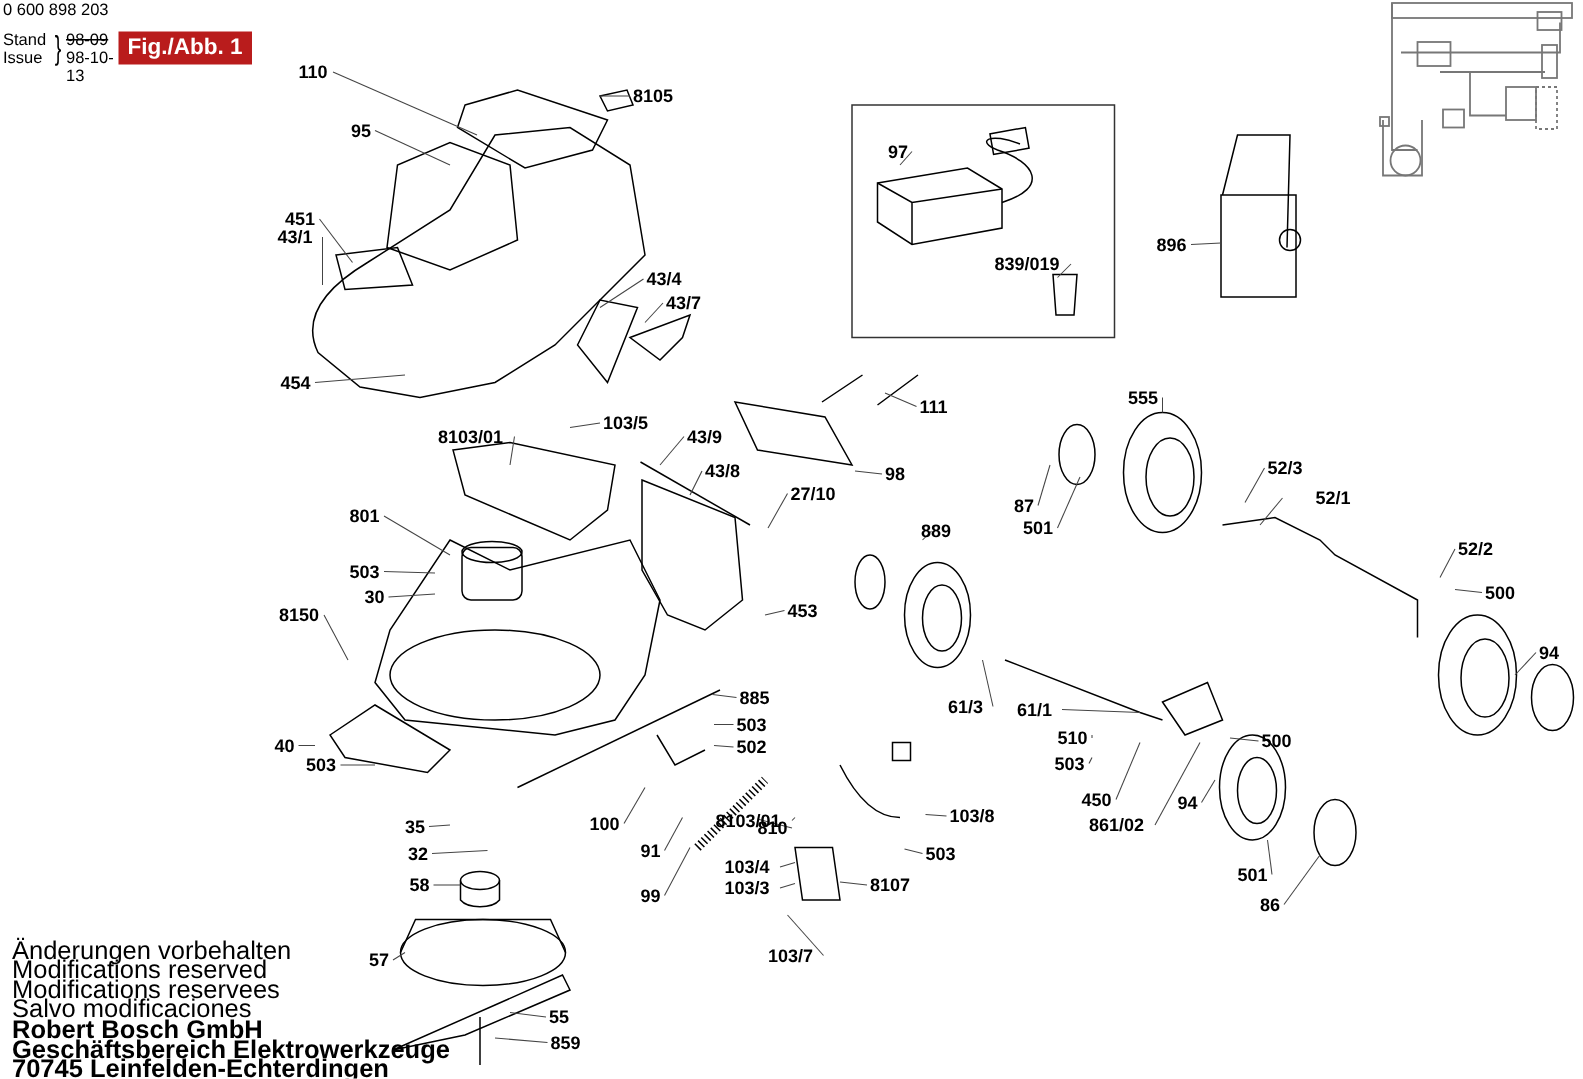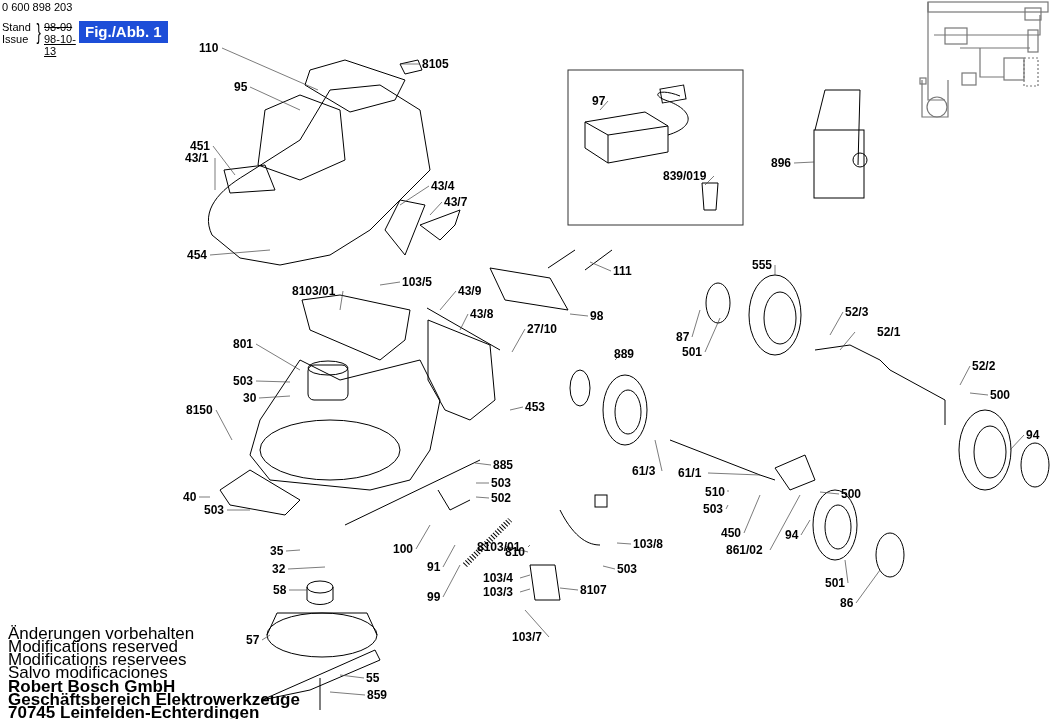--- a/index.html
+++ b/index.html
@@ -2,24 +2,24 @@
 <html><head>
 <meta charset="utf-8">
 <style>
   html,body{margin:0;padding:0;background:#fff;}
   body{width:1055px;height:719px;position:relative;overflow:hidden;font-family:"Liberation Sans",sans-serif;color:#000;}
   .abs{position:absolute;}
   .doc-number{left:2px;top:1px;font-size:11px;}
   .stand{left:2px;top:21px;font-size:11px;line-height:12px;}
   .stand .brace{position:absolute;left:33px;top:0;font-size:22px;line-height:22px;transform:scaleX(0.6);}
   .stand .old{position:absolute;left:42px;top:0;text-decoration:line-through;}
-  .stand .new{position:absolute;left:42px;top:12px;text-decoration:underline;}
+  .stand .new{position:absolute;left:42px;top:12px;}
   .stand .lbl1{position:absolute;left:0;top:0;}
   .stand .lbl2{position:absolute;left:0;top:12px;}
-  .figbox{left:79px;top:21px;background:#1d4ed8;color:#fff;font-weight:bold;font-size:15px;padding:2px 6px;line-height:18px;}
+  .figbox{left:79px;top:21px;background:#b91c1c;color:#fff;font-weight:bold;font-size:15px;padding:2px 6px;line-height:18px;}
   .footer{left:8px;top:627px;font-size:17px;line-height:13px;}
   .footer .b{font-weight:bold;}
   svg#diagram{position:absolute;left:0;top:0;}
   .lbl{position:absolute;font-weight:bold;font-size:12px;white-space:nowrap;line-height:12px;}
 </style>
 </head>
 <body>
 
 <div class="abs doc-number">0 600 898 203</div>
 <div class="abs stand" style="width:80px;height:26px;">

